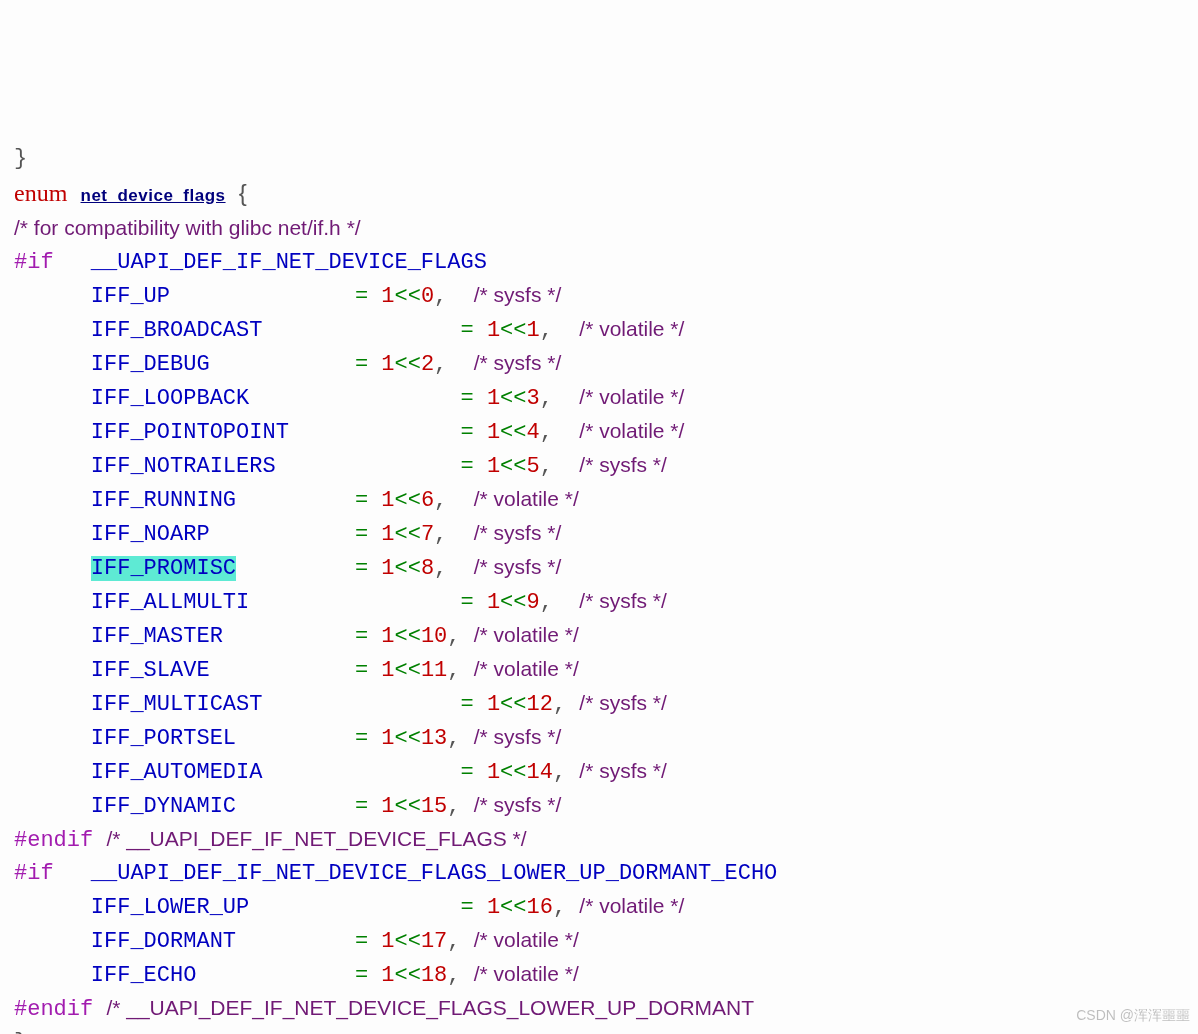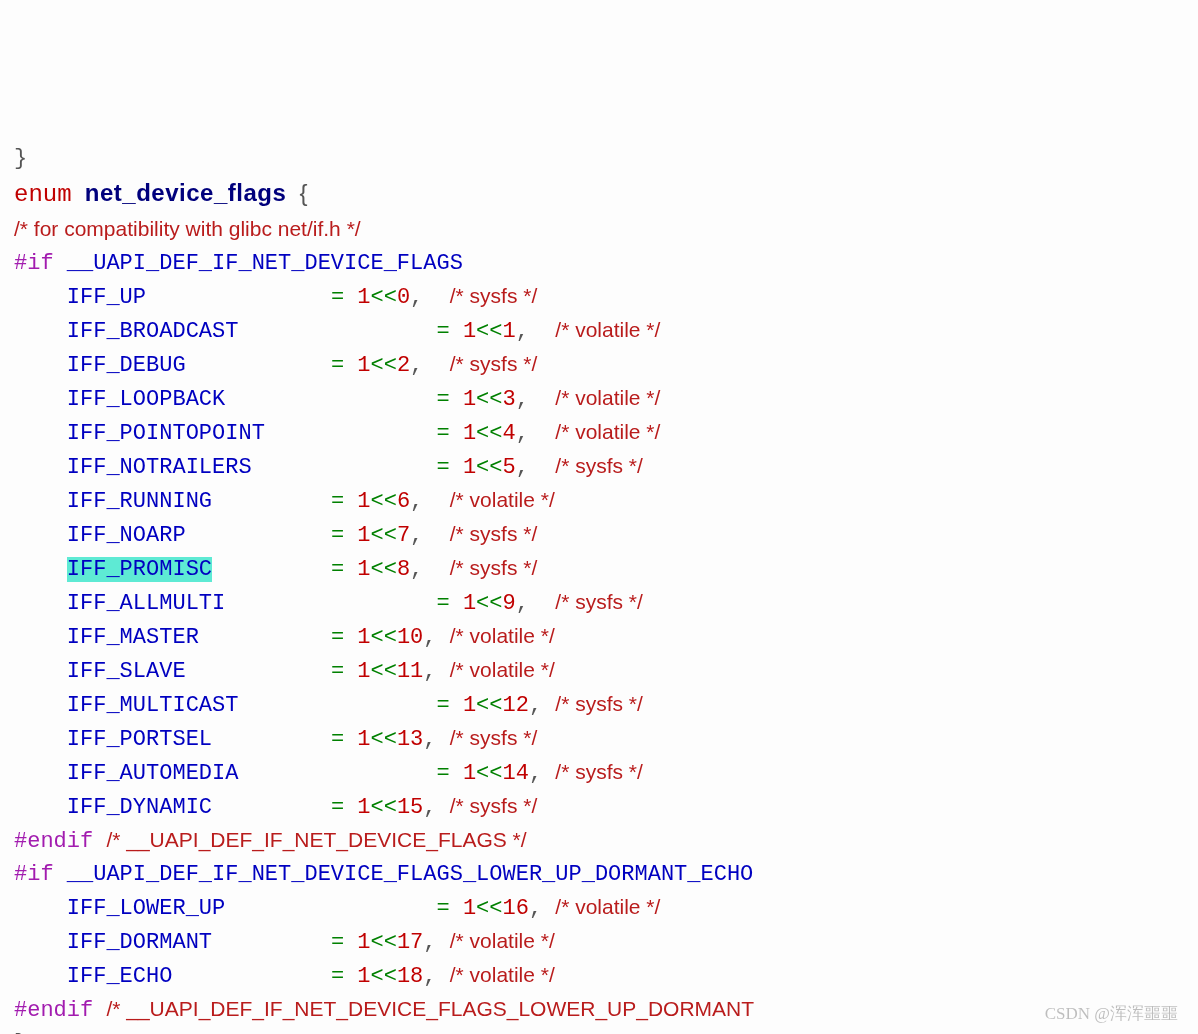--- a/index.html
+++ b/index.html
@@ -7,37 +7,37 @@
     padding: 10px 14px;
     background: #fdfdfd;
     font-family: "Consolas", "Courier New", monospace;
     font-size: 22px;
     line-height: 1.5;
     white-space: pre;
     color: #000;
     overflow: hidden;
   }
   .kw   { color: #a21caf; }   
-  .ident{ color: #0000c0; }   
+  .ident{ color: #0000c0; margin-left: 24px; }   
   .num  { color: #c00000; }   
   .op   { color: #008000; }   
   .pun  { color: #555555; }   
   .eql  { color: #008000; }
-  .cm   { color: #b91c1c; font-family: Verdana, Arial, sans-serif; font-size: 21px; }
+  .cm   { color: #701a75; font-family: Verdana, Arial, sans-serif; font-size: 21px; }
   .hl   { background: #5eead4; }
-  .title{ color: #00007c; font-weight: bold; letter-spacing: 0.5px; font-family: Verdana, Arial, sans-serif; font-size:24px;}
-  .enum { color: #c00000; font-family: Liberation Mono, monospace; font-size:24px;}
+  .title{ color: #00007c; font-weight: bold; letter-spacing: 0.5px; font-family: Verdana, Arial, sans-serif; font-size:17px;text-decoration:underline;}
+  .enum { color: #c00000; font-family: Liberation Serif, serif; font-size:24px;}
   .brace{ color: #555555; font-family: Verdana, Arial, sans-serif; font-size:24px;}
   .line { display: block; }
   .watermark {
     position: fixed;
     bottom: 8px;
-    right: 20px;
-    font-family: Liberation Serif, serif;
-    font-size: 17px;
+    right: 8px;
+    font-family: Liberation Sans, sans-serif;
+    font-size: 14px;
     color: rgba(0,0,0,0.25);
   }
 </style>
 </head>
 <body>
 
 
 
 <div id="code"><span class="line"><span class="pun">}</span></span><span class="line"><span class="enum">enum</span> <span class="title">net_device_flags</span> <span class="brace">{</span></span><span class="line"><span class="cm">/* for compatibility with glibc net/if.h */</span></span><span class="line"><span class="kw">#if</span> <span class="ident">__UAPI_DEF_IF_NET_DEVICE_FLAGS</span></span><span class="line">    <span class="ident">IFF_UP</span>              <span class="eql">=</span> <span class="num">1</span><span class="op">&lt;&lt;</span><span class="num">0</span><span class="pun">,</span>  <span class="cm">/* sysfs */</span></span><span class="line">    <span class="ident">IFF_BROADCAST</span>               <span class="eql">=</span> <span class="num">1</span><span class="op">&lt;&lt;</span><span class="num">1</span><span class="pun">,</span>  <span class="cm">/* volatile */</span></span><span class="line">    <span class="ident">IFF_DEBUG</span>           <span class="eql">=</span> <span class="num">1</span><span class="op">&lt;&lt;</span><span class="num">2</span><span class="pun">,</span>  <span class="cm">/* sysfs */</span></span><span class="line">    <span class="ident">IFF_LOOPBACK</span>                <span class="eql">=</span> <span class="num">1</span><span class="op">&lt;&lt;</span><span class="num">3</span><span class="pun">,</span>  <span class="cm">/* volatile */</span></span><span class="line">    <span class="ident">IFF_POINTOPOINT</span>             <span class="eql">=</span> <span class="num">1</span><span class="op">&lt;&lt;</span><span class="num">4</span><span class="pun">,</span>  <span class="cm">/* volatile */</span></span><span class="line">    <span class="ident">IFF_NOTRAILERS</span>              <span class="eql">=</span> <span class="num">1</span><span class="op">&lt;&lt;</span><span class="num">5</span><span class="pun">,</span>  <span class="cm">/* sysfs */</span></span><span class="line">    <span class="ident">IFF_RUNNING</span>         <span class="eql">=</span> <span class="num">1</span><span class="op">&lt;&lt;</span><span class="num">6</span><span class="pun">,</span>  <span class="cm">/* volatile */</span></span><span class="line">    <span class="ident">IFF_NOARP</span>           <span class="eql">=</span> <span class="num">1</span><span class="op">&lt;&lt;</span><span class="num">7</span><span class="pun">,</span>  <span class="cm">/* sysfs */</span></span><span class="line">    <span class="ident hl">IFF_PROMISC</span>         <span class="eql">=</span> <span class="num">1</span><span class="op">&lt;&lt;</span><span class="num">8</span><span class="pun">,</span>  <span class="cm">/* sysfs */</span></span><span class="line">    <span class="ident">IFF_ALLMULTI</span>                <span class="eql">=</span> <span class="num">1</span><span class="op">&lt;&lt;</span><span class="num">9</span><span class="pun">,</span>  <span class="cm">/* sysfs */</span></span><span class="line">    <span class="ident">IFF_MASTER</span>          <span class="eql">=</span> <span class="num">1</span><span class="op">&lt;&lt;</span><span class="num">10</span><span class="pun">,</span> <span class="cm">/* volatile */</span></span><span class="line">    <span class="ident">IFF_SLAVE</span>           <span class="eql">=</span> <span class="num">1</span><span class="op">&lt;&lt;</span><span class="num">11</span><span class="pun">,</span> <span class="cm">/* volatile */</span></span><span class="line">    <span class="ident">IFF_MULTICAST</span>               <span class="eql">=</span> <span class="num">1</span><span class="op">&lt;&lt;</span><span class="num">12</span><span class="pun">,</span> <span class="cm">/* sysfs */</span></span><span class="line">    <span class="ident">IFF_PORTSEL</span>         <span class="eql">=</span> <span class="num">1</span><span class="op">&lt;&lt;</span><span class="num">13</span><span class="pun">,</span> <span class="cm">/* sysfs */</span></span><span class="line">    <span class="ident">IFF_AUTOMEDIA</span>               <span class="eql">=</span> <span class="num">1</span><span class="op">&lt;&lt;</span><span class="num">14</span><span class="pun">,</span> <span class="cm">/* sysfs */</span></span><span class="line">    <span class="ident">IFF_DYNAMIC</span>         <span class="eql">=</span> <span class="num">1</span><span class="op">&lt;&lt;</span><span class="num">15</span><span class="pun">,</span> <span class="cm">/* sysfs */</span></span><span class="line"><span class="kw">#endif</span> <span class="cm">/* __UAPI_DEF_IF_NET_DEVICE_FLAGS */</span></span><span class="line"><span class="kw">#if</span> <span class="ident">__UAPI_DEF_IF_NET_DEVICE_FLAGS_LOWER_UP_DORMANT_ECHO</span></span><span class="line">    <span class="ident">IFF_LOWER_UP</span>                <span class="eql">=</span> <span class="num">1</span><span class="op">&lt;&lt;</span><span class="num">16</span><span class="pun">,</span> <span class="cm">/* volatile */</span></span><span class="line">    <span class="ident">IFF_DORMANT</span>         <span class="eql">=</span> <span class="num">1</span><span class="op">&lt;&lt;</span><span class="num">17</span><span class="pun">,</span> <span class="cm">/* volatile */</span></span><span class="line">    <span class="ident">IFF_ECHO</span>            <span class="eql">=</span> <span class="num">1</span><span class="op">&lt;&lt;</span><span class="num">18</span><span class="pun">,</span> <span class="cm">/* volatile */</span></span><span class="line"><span class="kw">#endif</span> <span class="cm">/* __UAPI_DEF_IF_NET_DEVICE_FLAGS_LOWER_UP_DORMANT</span></span><span class="line"><span class="pun">};</span></span></div>
 

